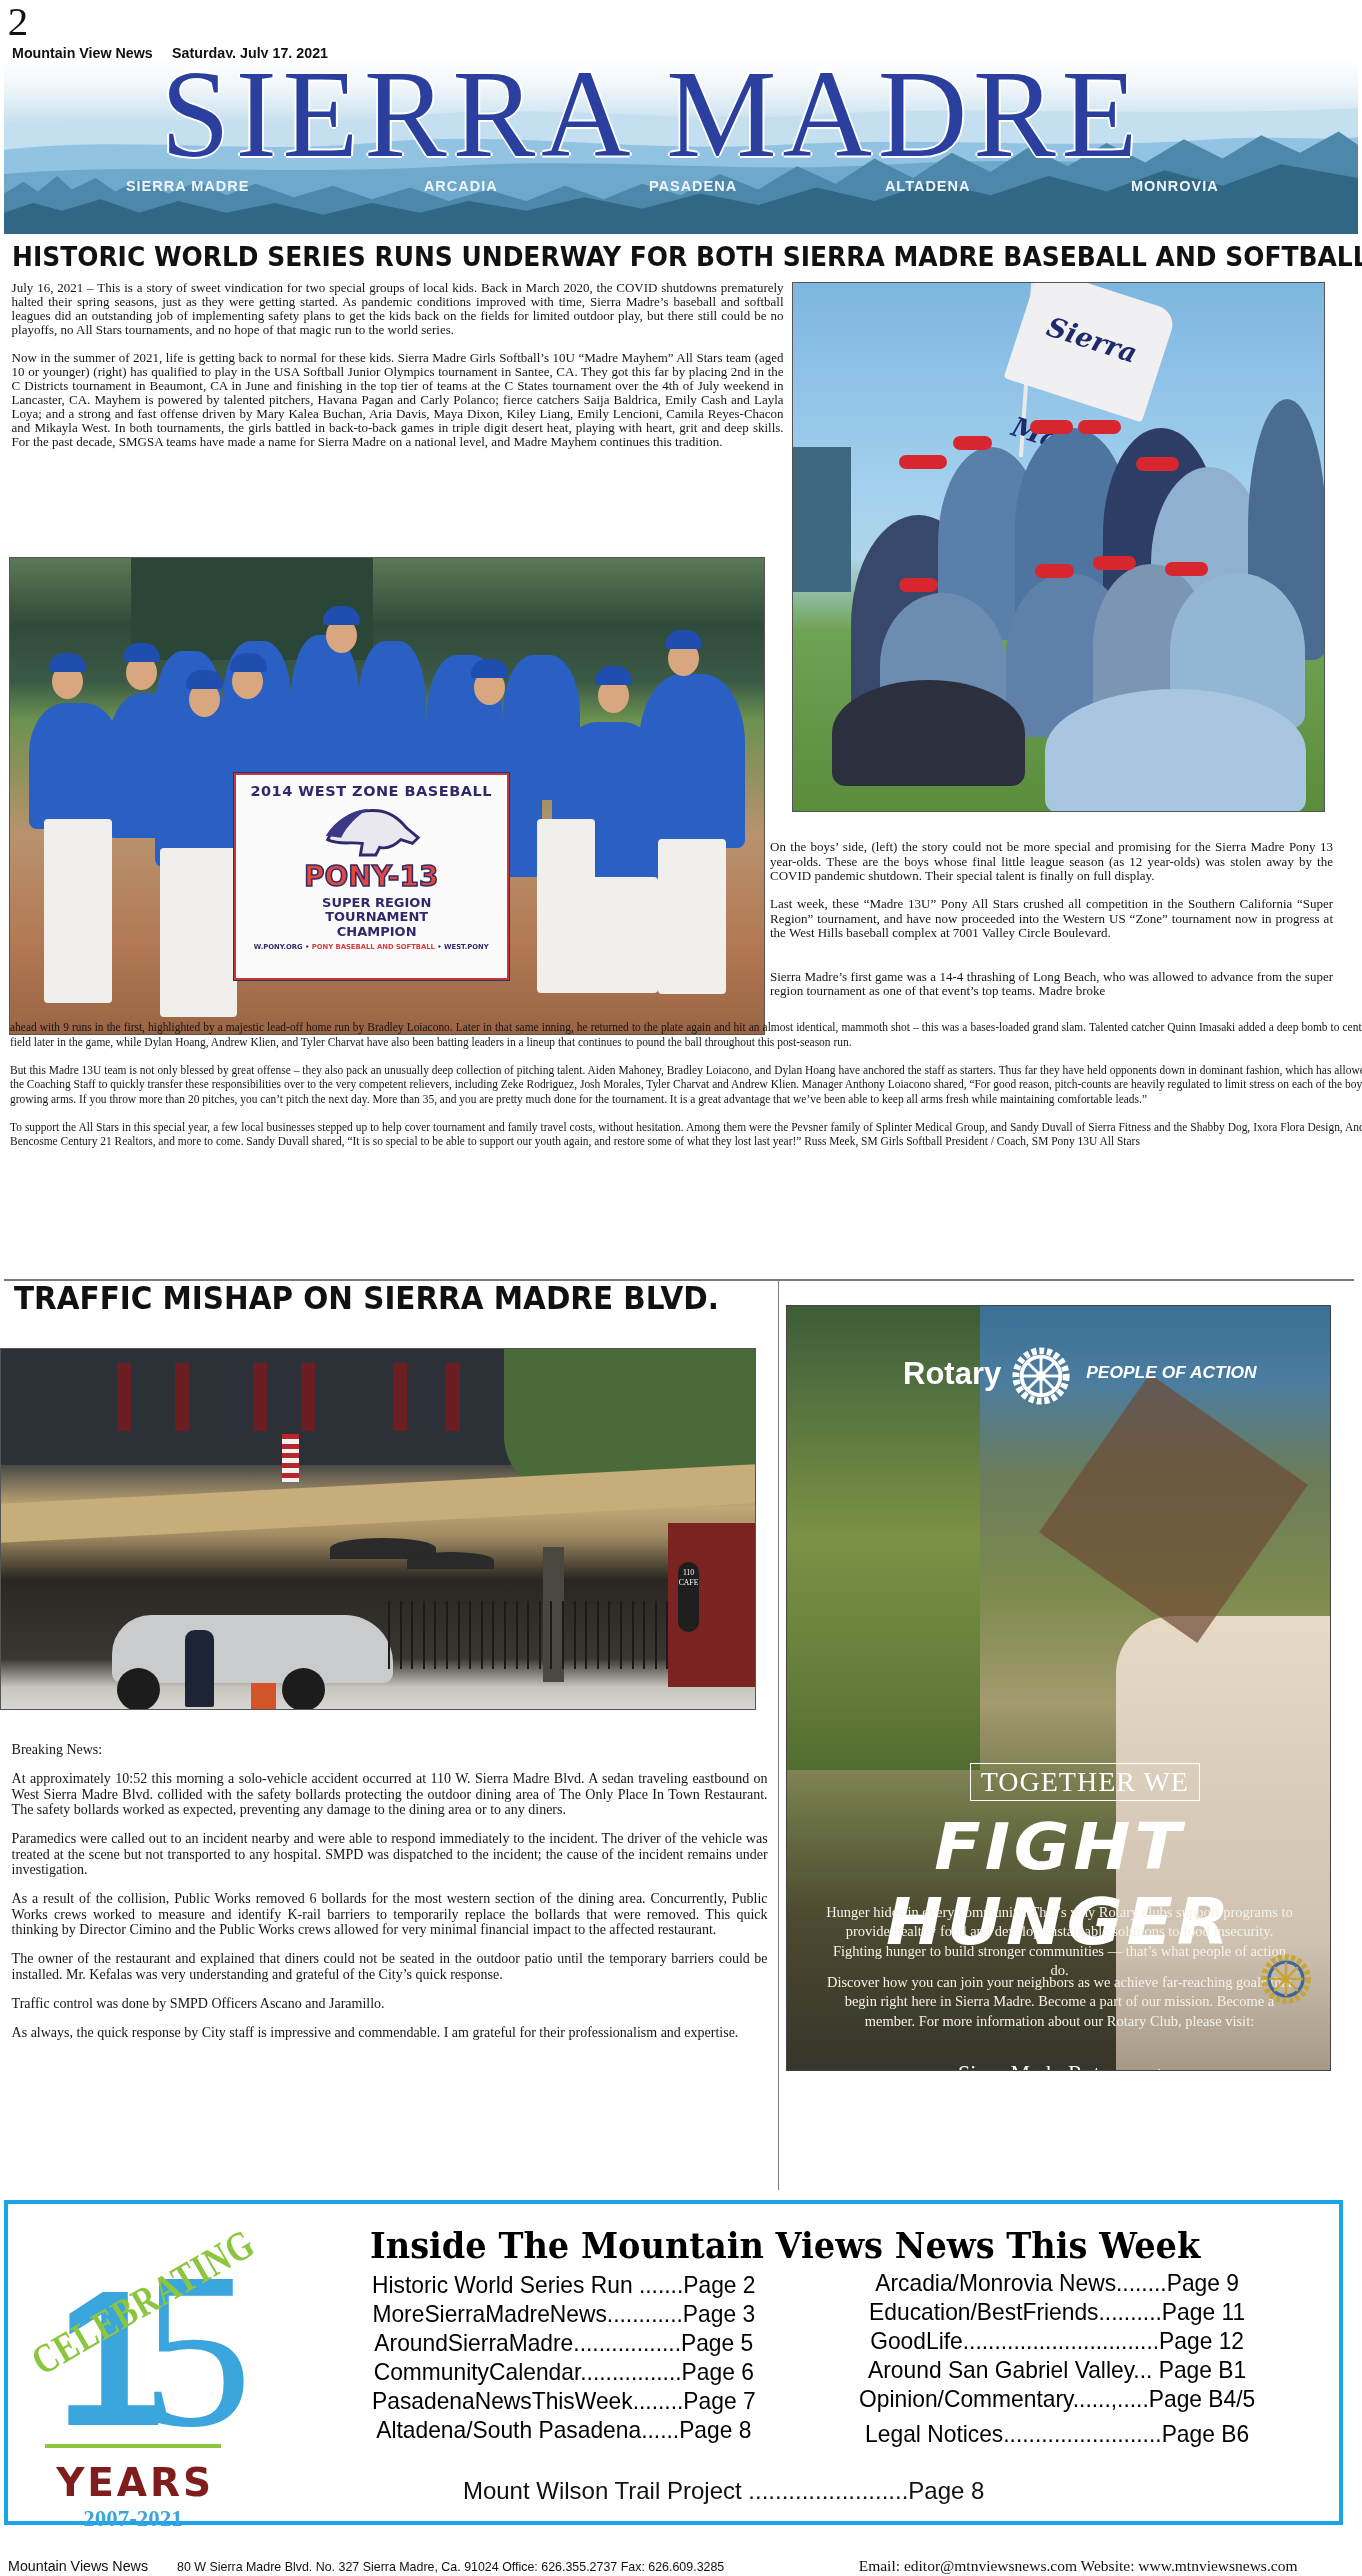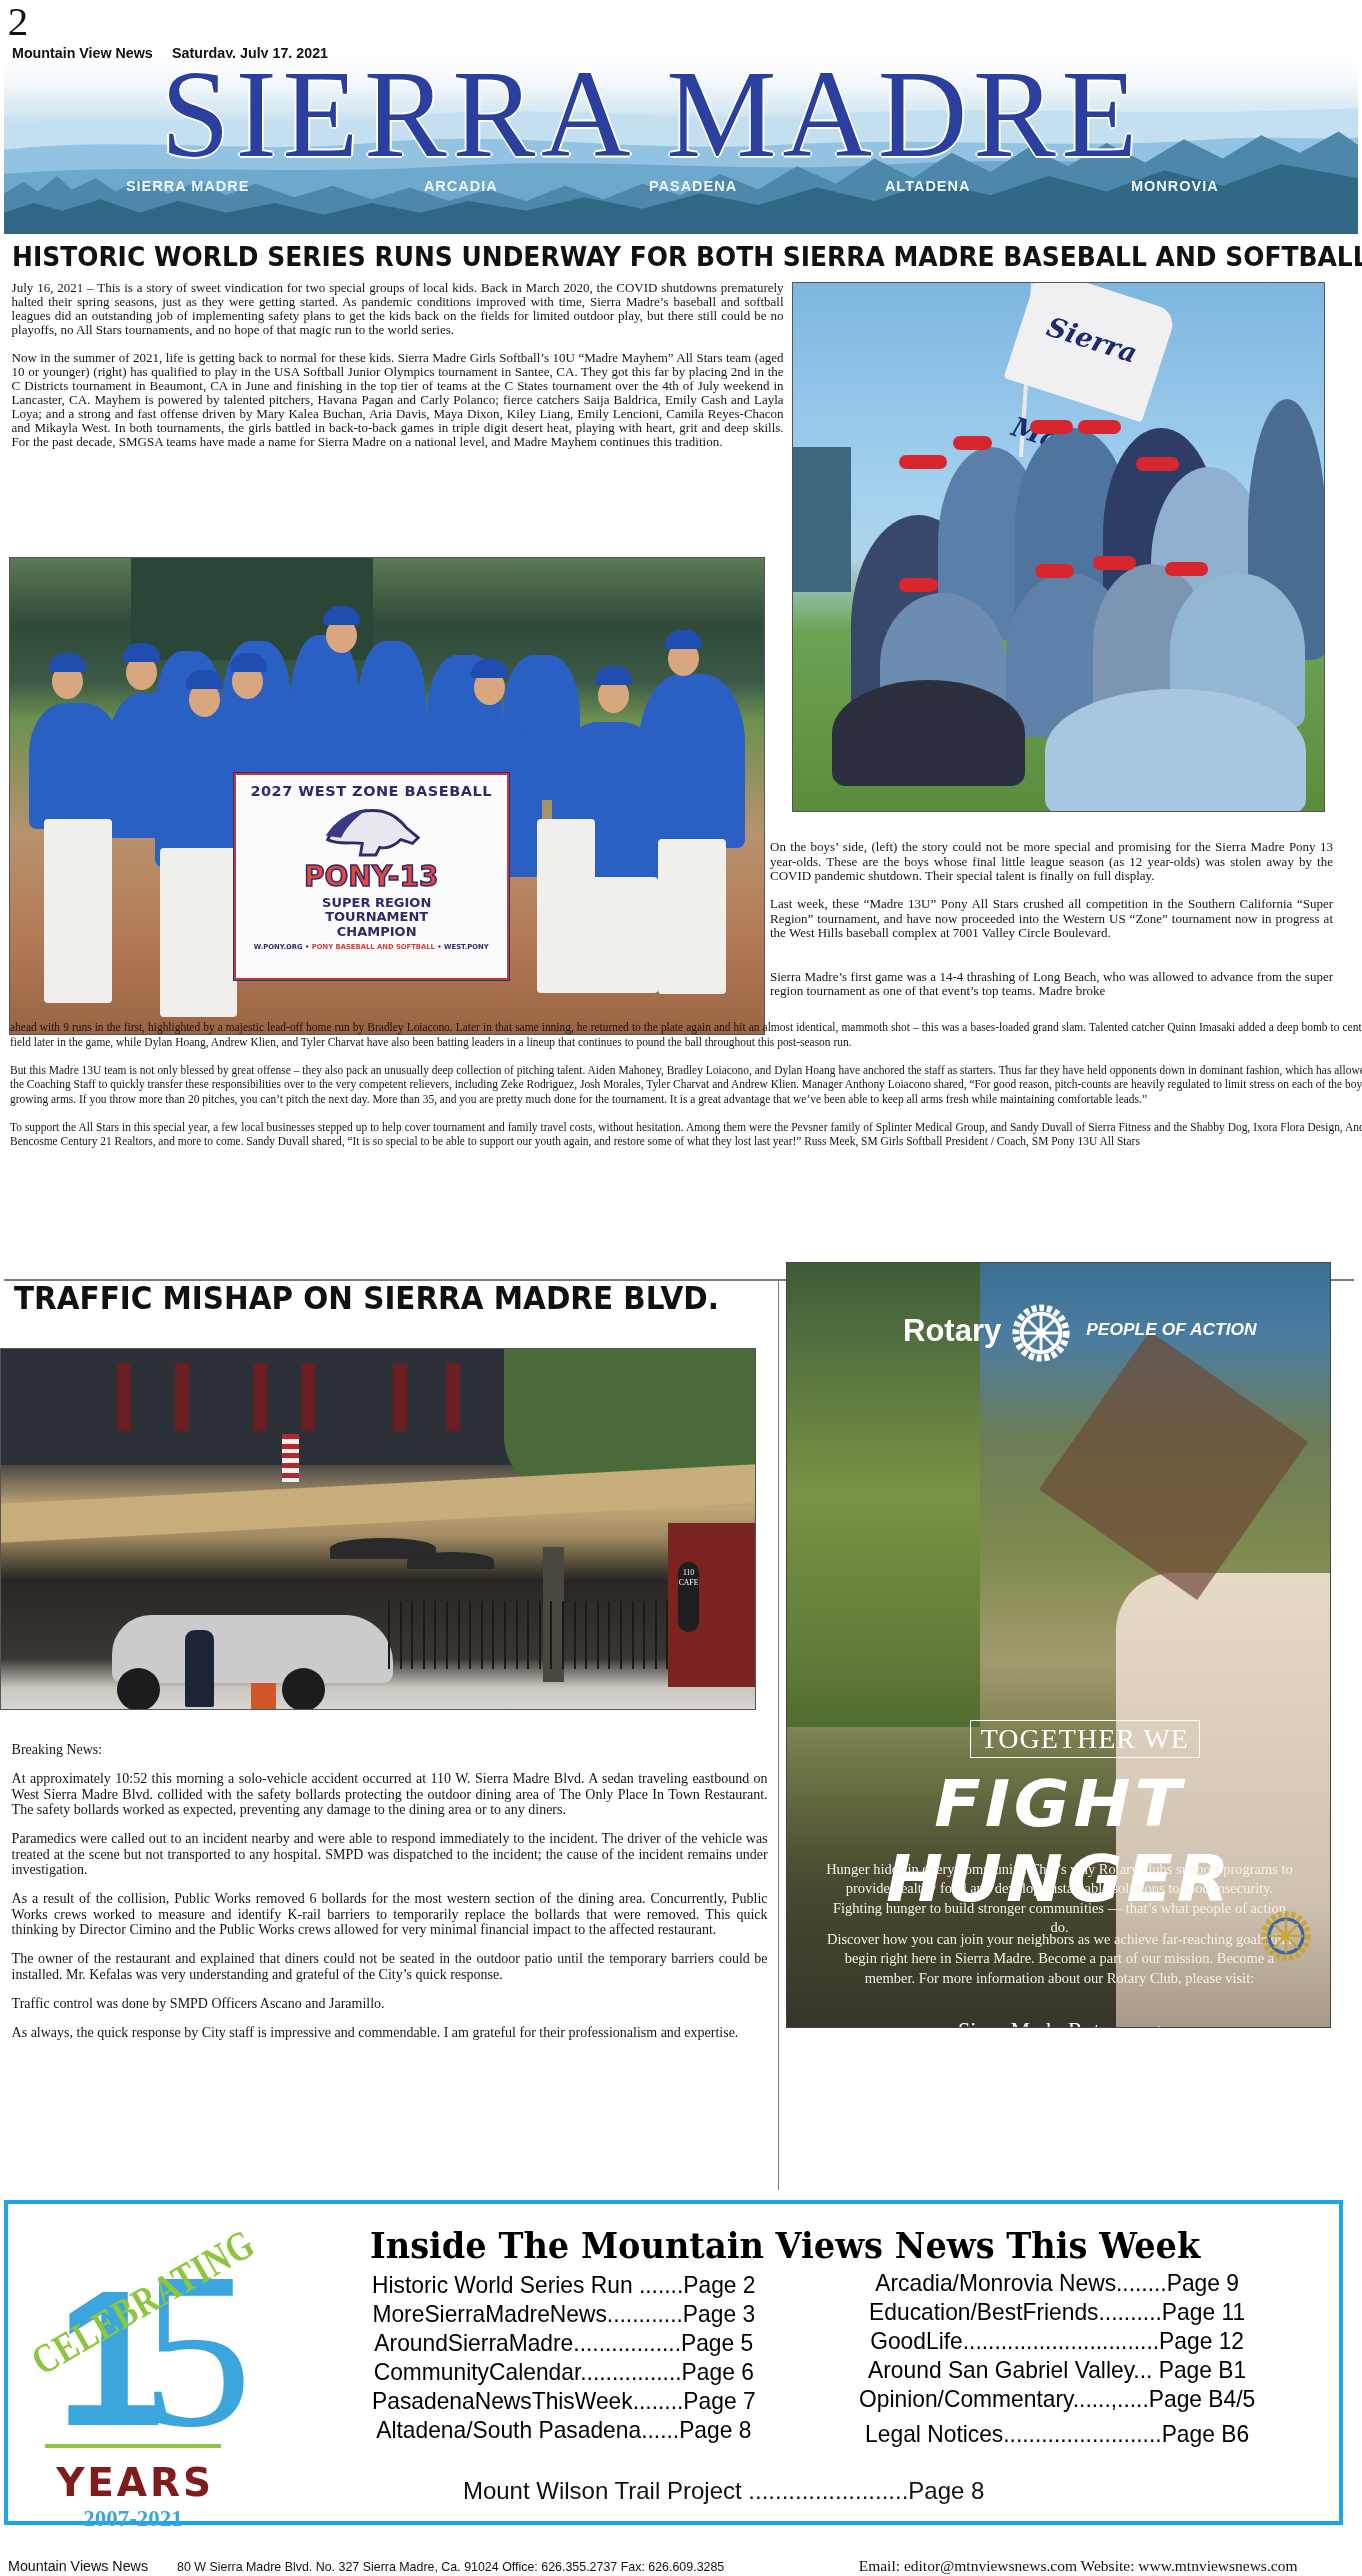--- a/index.html
+++ b/index.html
@@ -54,21 +54,21 @@
   .banner .b4 .red { color: #d63b3b; }
 
   .flag { position: absolute; left: 225px; top: 3.9px; width: 145px; height: 116px; background: #f0f0f2; transform: rotate(18deg); border-radius: 1.9px 19.3px 3.9px 3.9px; font-family: "DejaVu Serif", serif; font-style: italic; font-weight: bold; color: #1f2a6a; font-size: 27px; text-align: center; line-height: 106px; }
   .girl { position: absolute; border-radius: 50% 50% 13.5px 13.5px; }
   .bandana { position: absolute; height: 13.5px; border-radius: 7.7px; background: #d8262e; }
 
   
   .hr { position: absolute; background: #7a7a7a; }
 
   
-  .ad { position: absolute; left: 786px; top: 1262px; width: 545px; height: 766px; overflow: hidden; border: 1px solid #444;
+  .ad { position: absolute; left: 786px; top: 1305px; width: 545px; height: 766px; overflow: hidden; border: 1px solid #444;
     background: linear-gradient(180deg, #3a6f93 0%, #4b7da0 10%, #6b7c5a 22%, #7e8b4e 38%, #a39a6e 52%, #6d7446 66%, #4c4a30 80%, #37352a 100%); padding-left: 37px; }
   .ad .rotary-top { position: absolute; left: 116px; top: 39px; color: #fff; font-family: "Liberation Sans", sans-serif; font-weight: bold; font-size: 31px; white-space: nowrap; }
   .ad .rotary-top .poa { font-size: 17.4px; font-style: italic; margin-left: 5.8px; vertical-align: 5.8px; }
   .wheel { display: inline-block; vertical-align: middle; }
   .ad .together { position: absolute; left: 183px; top: 457px; border: 1.9px solid #fff; padding: 1.9px 9.7px; color: #fff; font-family: "Liberation Serif", serif; font-size: 28px; letter-spacing: 1px; }
   .ad .fight { position: absolute; left: 0; width: 545px; top: 499px; text-align: center; color: #fff; font-family: "DejaVu Sans", sans-serif; font-weight: bold; font-style: italic; font-size: 68px; letter-spacing: 3.9px; transform: scaleY(0.95); }
   .ad .blurb { position: absolute; left: 39px; width: 467px; text-align: center; color: #f5f2ea; font-family: "Liberation Serif", serif; font-size: 14.5px; line-height: 19.3px; }
   .ad .url { position: absolute; left: 0; width: 545px; top: 754px; text-align: center; color: #fff; font-family: "Liberation Serif", serif; font-size: 22px; }
   .ad .club { position: absolute; left: 353px; top: 795px; color: #fff; font-family: "Liberation Sans", sans-serif; text-align: right; }
   .ad .club .r { font-size: 32px; font-weight: bold; line-height: 33px; }
@@ -191,21 +191,21 @@
   <div class="player-head" style="left:316px;top:60px;"></div>
   <div class="player-cap" style="left:313px;top:48px;"></div>
   <div class="player-head" style="left:464px;top:112px;"></div>
   <div class="player-cap" style="left:461px;top:101px;"></div>
   <div class="player-head" style="left:588px;top:120px;"></div>
   <div class="player-cap" style="left:585px;top:108px;"></div>
   <div class="player-head" style="left:658px;top:83px;"></div>
   <div class="player-cap" style="left:655px;top:72px;"></div>
 
   <div class="banner">
-    <div class="b1">2027 WEST ZONE BASEBALL</div>
+    <div class="b1">2014 WEST ZONE BASEBALL</div>
     <svg class="horse" viewBox="0 0 110 58">
       <path d="M10,40 C20,18 40,8 62,10 C74,11 84,18 92,28 L104,38 L98,44 L86,40 C80,46 72,50 64,48 L60,56 L44,56 L46,44 C34,42 22,46 10,40 Z" fill="#e8e8ee" stroke="#2f2a6a" stroke-width="3"></path>
       <path d="M8,36 C18,20 34,10 52,8 C40,16 30,26 24,38 Z" fill="#3c3888"></path>
     </svg>
     <div class="b2"><span>PONY-13</span></div>
     <div class="b3">SUPER REGION</div>
     <div class="b3">TOURNAMENT</div>
     <div class="b3">CHAMPION</div>
     <div class="b4">
       <span>W.PONY.ORG •</span>

